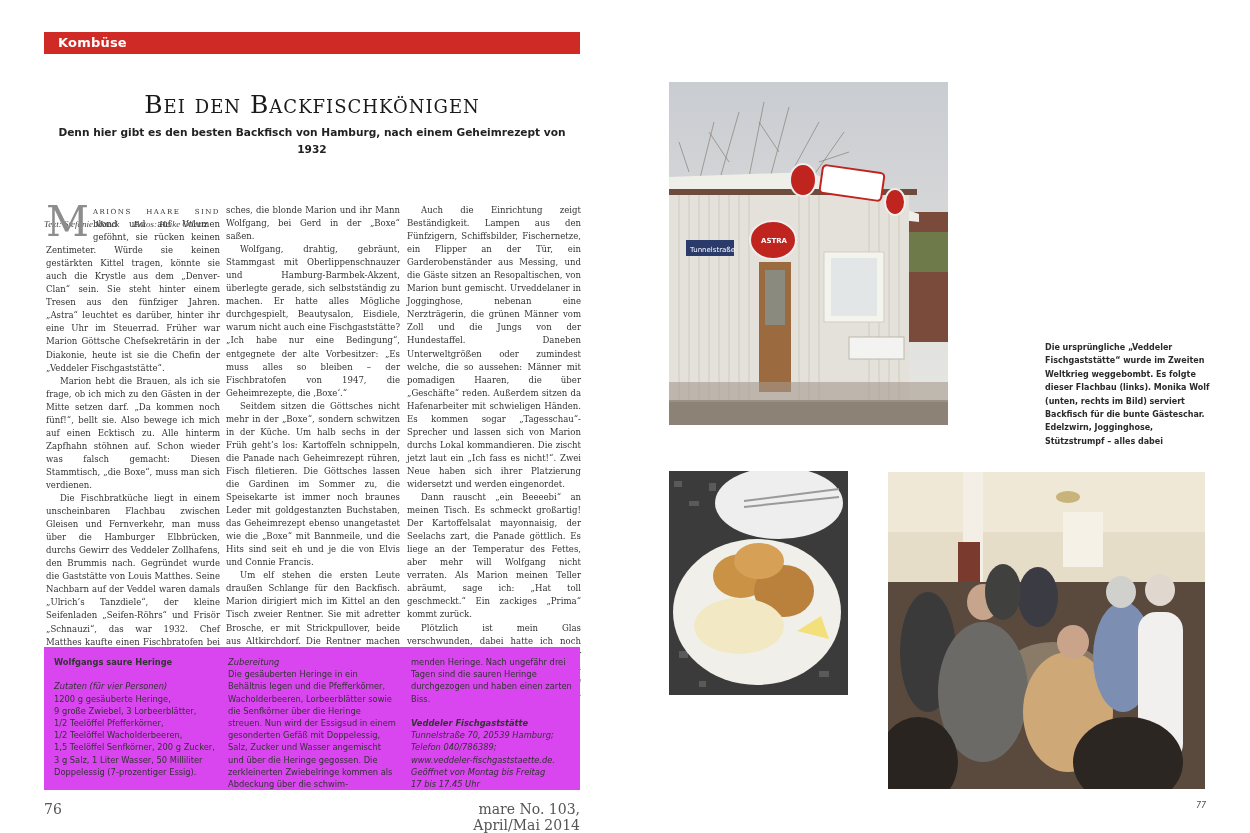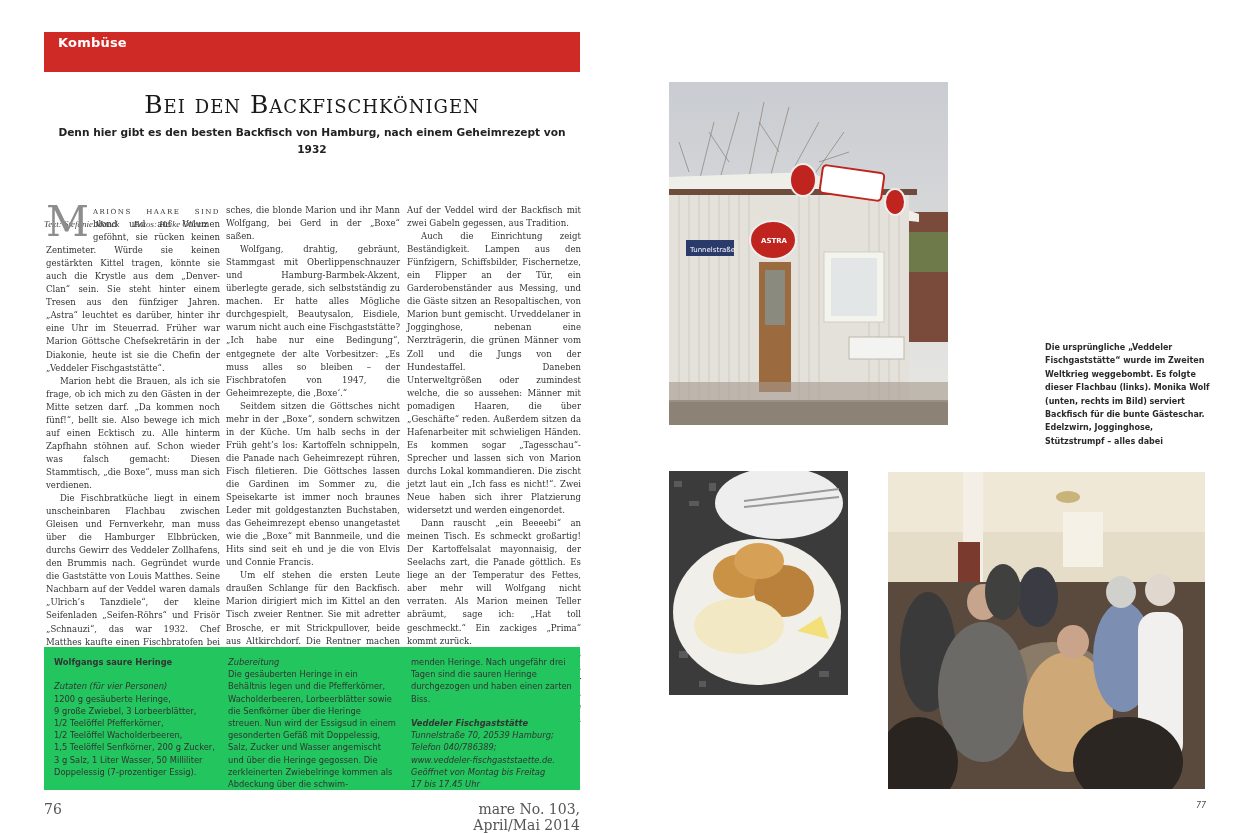--- a/index.html
+++ b/index.html
@@ -1,29 +1,29 @@
 <!DOCTYPE html>
 <html><head>
 <meta charset="utf-8">
 <style>
   html,body{margin:0;padding:0;background:#fff;}
   body{width:1250px;height:833px;position:relative;overflow:hidden;font-family:"DejaVu Serif",serif;color:#2a2a2a;}
   .abs{position:absolute;}
-  .rubric{left:44px;top:32px;width:536px;height:40px;background:#cf2a26;}
+  .rubric{left:44px;top:32px;width:536px;height:22px;background:#cf2a26;}
   .rubric span{position:absolute;left:14px;top:3px;color:#fff;font-family:"DejaVu Sans",sans-serif;font-weight:bold;font-size:13px;letter-spacing:0.2px;}
   .title{left:44px;top:90px;width:536px;text-align:center;font-family:"DejaVu Serif",serif;font-size:25px;letter-spacing:1px;color:#1a1a1a;font-variant:small-caps;}
   .dek{left:44px;top:124px;width:536px;text-align:center;font-family:"DejaVu Sans",sans-serif;font-weight:bold;font-size:10.6px;line-height:17px;color:#222;}
   .byline{left:44px;top:179px;font-family:Liberation Serif, serif;font-style:italic;font-size:9px;color:#444;margin-top:40px;}
   .byline span{margin-right:12px;}
   .col{top:204px;width:174px;font-family:"DejaVu Serif",serif;font-size:8.55px;line-height:13.05px;text-align:justify;color:#333;hyphens:manual;}
   .col p{margin:0;text-indent:14px;}
   .col p.first{text-indent:0;}
   .dropcap{float:left;font-family:"DejaVu Serif",serif;font-size:42px;line-height:34px;color:#8d8d8d;margin:1px 4px 0 0;}
   .smallcaps{font-variant:small-caps;letter-spacing:1.5px;font-size:10px;}
-  .box{left:44px;top:647px;width:536px;height:143px;background:#22c55e;}
+  .box{left:44px;top:647px;width:536px;height:143px;background:#d946ef;}
   .bcol{position:absolute;top:9px;width:170px;font-family:"DejaVu Sans",sans-serif;font-size:8.3px;line-height:12.2px;color:#333;}
   .bcol .h{font-weight:bold;}
   .bcol .i{font-style:italic;}
   .bcol p{margin:0;}
   .photo{overflow:hidden;}
   .caption{left:1045px;top:341px;width:170px;font-family:"DejaVu Sans",sans-serif;font-weight:bold;font-size:8px;line-height:13.4px;color:#2a2a2a;}
   .folio{font-family:"DejaVu Serif",serif;font-size:14px;color:#555;}
   .folio-r{font-family:"DejaVu Sans",sans-serif;font-style:italic;font-size:8px;color:#555;}
 </style>
 </head>
@@ -51,21 +51,20 @@
 </div>
 
 <div class="abs col" style="left:226px;">
   <p class="first">sches, die blonde Marion und ihr Mann Wolfgang, bei Gerd in der „Boxe“ saßen.</p>
   <p>Wolfgang, drahtig, gebräunt, Stammgast mit Oberlippenschnauzer und Hamburg-Barmbek-Akzent, überlegte gerade, sich selbstständig zu machen. Er hatte alles Mögliche durchgespielt, Beautysalon, Eisdiele, warum nicht auch eine Fischgaststätte? „Ich habe nur eine Bedingung“, entgegnete der alte Vorbesitzer: „Es muss alles so bleiben – der Fischbratofen von 1947, die Geheimrezepte, die ‚Boxe‘.“</p>
   <p>Seitdem sitzen die Göttsches nicht mehr in der „Boxe“, sondern schwitzen in der Küche. Um halb sechs in der Früh geht’s los: Kartoffeln schnippeln, die Panade nach Geheimrezept rühren, Fisch filetieren. Die Göttsches lassen die Gardinen im Sommer zu, die Speisekarte ist immer noch braunes Leder mit goldgestanzten Buchstaben, das Geheimrezept ebenso unangetastet wie die „Boxe“ mit Bannmeile, und die Hits sind seit eh und je die von Elvis und Connie Francis.</p>
   <p>Um elf stehen die ersten Leute draußen Schlange für den Backfisch. Marion dirigiert mich im Kittel an den Tisch zweier Rentner. Sie mit adretter Brosche, er mit Strickpullover, beide aus Altkirchdorf. Die Rentner machen mich mit dem Reglement vertraut. Backfisch gibt es in den Größen „Baby“, „mittel“ und „groß“, mit Pommes oder Kartoffelsalat. Sie selbst sitzen vor „mittel“, fünf Stücke Fischfilet. „Nicht über die zwei Gabeln wundern“, bemerken sie.</p>
 </div>
 
 <div class="abs col" style="left:407px;">
-  <p class="first">Auf der Veddel wird der Backfisch mit zwei Gabeln gegessen, aus Tradition.</p>
   <p>Auch die Einrichtung zeigt Beständigkeit. Lampen aus den Fünfzigern, Schiffsbilder, Fischernetze, ein Flipper an der Tür, ein Garderobenständer aus Messing, und die Gäste sitzen an Resopaltischen, von Marion bunt gemischt. Urveddelaner in Jogginghose, nebenan eine Nerzträgerin, die grünen Männer vom Zoll und die Jungs von der Hundestaffel. Daneben Unterweltgrößen oder zumindest welche, die so aussehen: Männer mit pomadigen Haaren, die über „Geschäfte“ reden. Außerdem sitzen da Hafenarbeiter mit schwieligen Händen. Es kommen sogar „Tagesschau“-Sprecher und lassen sich von Marion durchs Lokal kommandieren. Die zischt jetzt laut ein „Ich fass es nicht!“. Zwei Neue haben sich ihrer Platzierung widersetzt und werden eingenordet.</p>
   <p>Dann rauscht „ein Beeeebi“ an meinen Tisch. Es schmeckt großartig! Der Kartoffelsalat mayonnaisig, der Seelachs zart, die Panade göttlich. Es liege an der Temperatur des Fettes, aber mehr will Wolfgang nicht verraten. Als Marion meinen Teller abräumt, sage ich: „Hat toll geschmeckt.“ Ein zackiges „Prima“ kommt zurück.</p>
   <p>Plötzlich ist mein Glas verschwunden, dabei hatte ich noch gar nicht ausgetrunken. Auf der Veddel, bei den Backfischkönigen Hamburgs, heißt das „tschüüs“. Eine Beschwerde bei Marion schließe ich aus. ◦</p>
 </div>
 
 <div class="abs box">
   <div class="bcol" style="left:10px;width:172px;">
     <p class="h">Wolfgangs saure Heringe</p>
     <p>&nbsp;</p>
     <p class="i">Zutaten (für vier Personen)</p>

